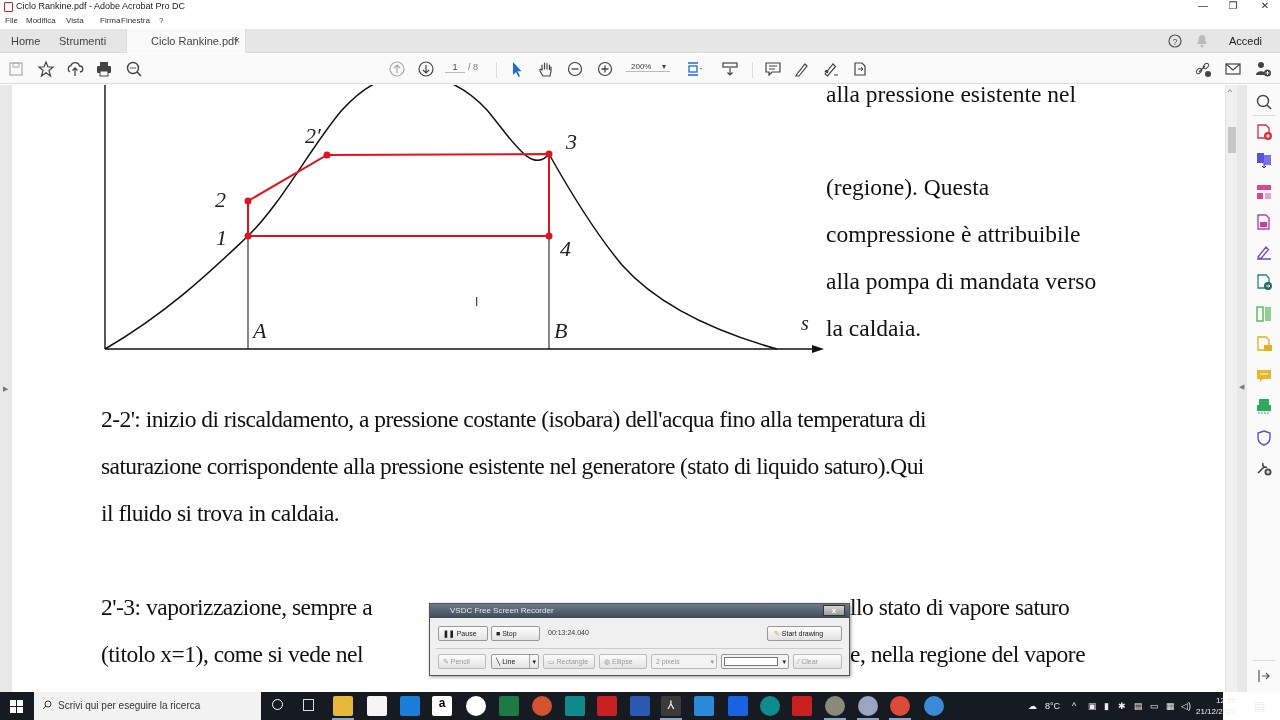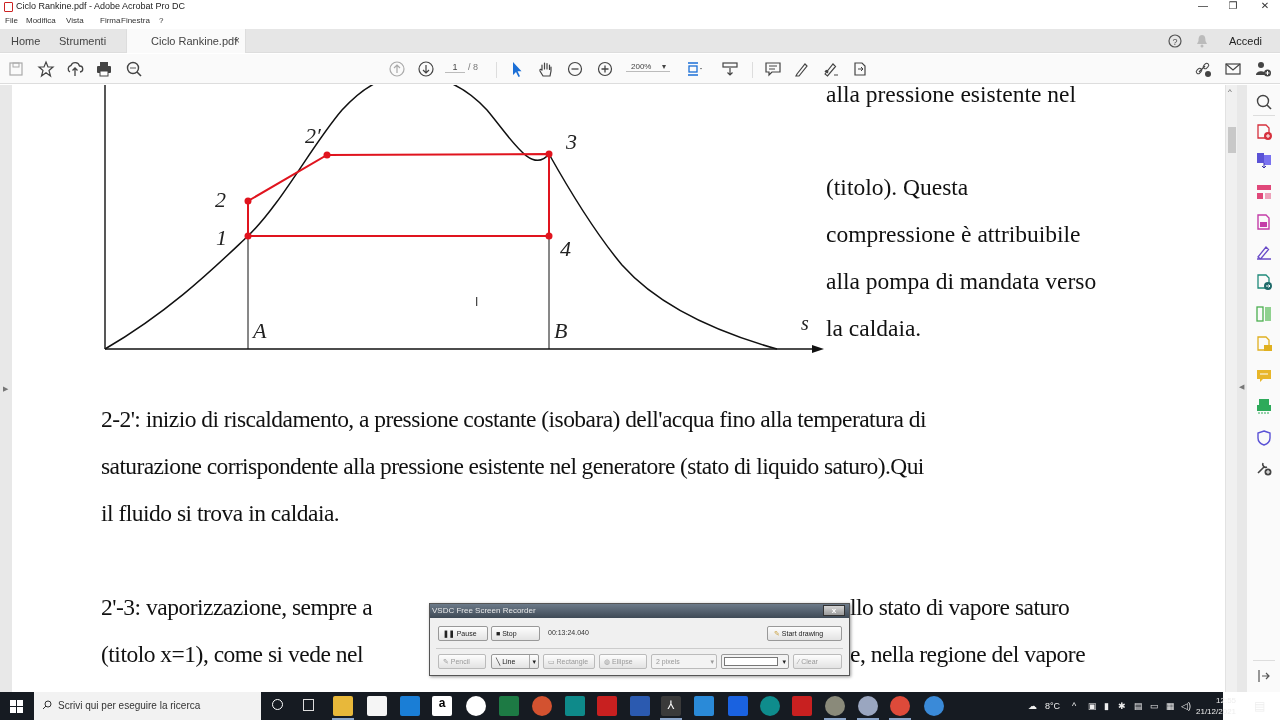--- a/index.html
+++ b/index.html
@@ -28,21 +28,21 @@
   .scrollbar .up { position: absolute; left: 2px; top: 2px; font-size: 8px; color: #555; }
   .scrollbar .thumb { position: absolute; left: 2px; top: 42px; width: 8px; height: 26px; background: #c8c8c8; }
   .gutter-right { position: absolute; left: 1237px; top: 85px; width: 10px; height: 607px; background: #e8e8e8; }
   .gutter-right .arrow { position: absolute; left: 2px; top: 298px; font-size: 7px; color: #777; }
   .rightpanel { position: absolute; left: 1247px; top: 85px; width: 33px; height: 607px; background: #fafafa; }
   .rp-icon { position: absolute; left: 8px; width: 18px; height: 18px; }
   .doc-text { position: absolute; font-family: "Liberation Serif", serif; color: #111; font-size: 23.5px; white-space: nowrap; }
   .side-text { position: absolute; left: 814px; font-family: "Liberation Serif", serif; font-size: 23.5px; color: #111; white-space: nowrap; }
   .lbl { position: absolute; font-family: "Liberation Serif", serif; font-style: italic; font-size: 22px; color: #222; }
   .recorder { position: absolute; left: 429px; top: 603px; width: 421px; height: 73px; background: #f0f0f0; border: 1px solid #555; box-shadow: 1px 1px 3px rgba(0,0,0,0.4); }
-  .rec-title { height: 14px; background: linear-gradient(#6c7a89, #3f4a56); color: #e8e8e8; font-size: 8px; line-height: 14px; padding-left: 2px; position: relative; }
+  .rec-title { height: 14px; background: linear-gradient(#6c7a89, #3f4a56); color: #e8e8e8; font-size: 8px; line-height: 14px; padding-left: 20px; position: relative; }
   .rec-close { position: absolute; right: 4px; top: 1px; width: 22px; height: 11px; background: linear-gradient(#d6d6d6,#9a9a9a); border: 1px solid #333; color: #fff; font-size: 8px; line-height: 9px; text-align: center; font-weight: bold; }
   .rec-btn { position: absolute; height: 15px; border: 1px solid #999; background: linear-gradient(#fdfdfd,#e3e3e3); font-size: 7px; line-height: 13px; color: #222; padding-left: 4px; border-radius: 2px; }
   .rec-btn.disabled { color: #999; border-color: #bbb; }
   .rec-time { position: absolute; left: 118px; top: 25px; font-size: 7px; color: #333; }
   .rec-sep { position: absolute; left: 6px; top: 44px; width: 407px; height: 1px; background: #ccc; }
   .taskbar { position: absolute; left: 0; top: 692px; width: 1223px; height: 28px; background: #161b22; }
   .tb-search { position: absolute; left: 34px; top: 0; width: 227px; height: 28px; background: #f2f2f2; font-size: 10px; color: #333; line-height: 28px; padding-left: 24px; }
   .tb-search .mag { position: absolute; left: 8px; top: 8px; width: 10px; height: 10px; }
   .task-app { position: absolute; top: 4px; width: 20px; height: 20px; border-radius: 2px; }
   .task-underline { position: absolute; top: 26px; width: 22px; height: 2px; background: #8aa4c8; }
@@ -258,21 +258,21 @@
   <span class="lbl" style="left:203px;top:102px;">2</span>
   <span class="lbl" style="left:204px;top:140px;">1</span>
   <span class="lbl" style="left:548px;top:151px;">4</span>
   <span class="lbl" style="left:241px;top:233px;">A</span>
   <span class="lbl" style="left:542px;top:233px;">B</span>
   <span class="lbl" style="left:789px;top:227px;font-size:20px;">s</span>
 
   <span style="position:absolute;left:463px;top:210px;font-size:12px;color:#333;">I</span>
 
   <div class="side-text" style="top:-4px;">alla pressione esistente nel</div>
-  <div class="side-text" style="top:89px;">(titolo). Questa</div>
+  <div class="side-text" style="top:89px;">(regione). Questa</div>
   <div class="side-text" style="top:136px;">compressione è attribuibile</div>
   <div class="side-text" style="top:183px;">alla pompa di mandata verso</div>
   <div class="side-text" style="top:230px;">la caldaia.</div>
 
   <div class="doc-text" style="left:89px;top:321px;letter-spacing:-0.55px;">2-2': inizio di riscaldamento, a pressione costante (isobara) dell'acqua fino alla temperatura di</div>
   <div class="doc-text" style="left:89px;top:368px;letter-spacing:-0.6px;">saturazione corrispondente alla pressione esistente nel generatore (stato di liquido saturo).Qui</div>
   <div class="doc-text" style="left:89px;top:415px;letter-spacing:-0.5px;">il fluido si trova in caldaia.</div>
 
   <div class="doc-text" style="left:89px;top:509px;letter-spacing:-0.5px;">2'-3: vaporizzazione, sempre a</div>
   <div class="doc-text" style="left:838px;top:509px;letter-spacing:-0.5px;">llo stato di vapore saturo</div>

